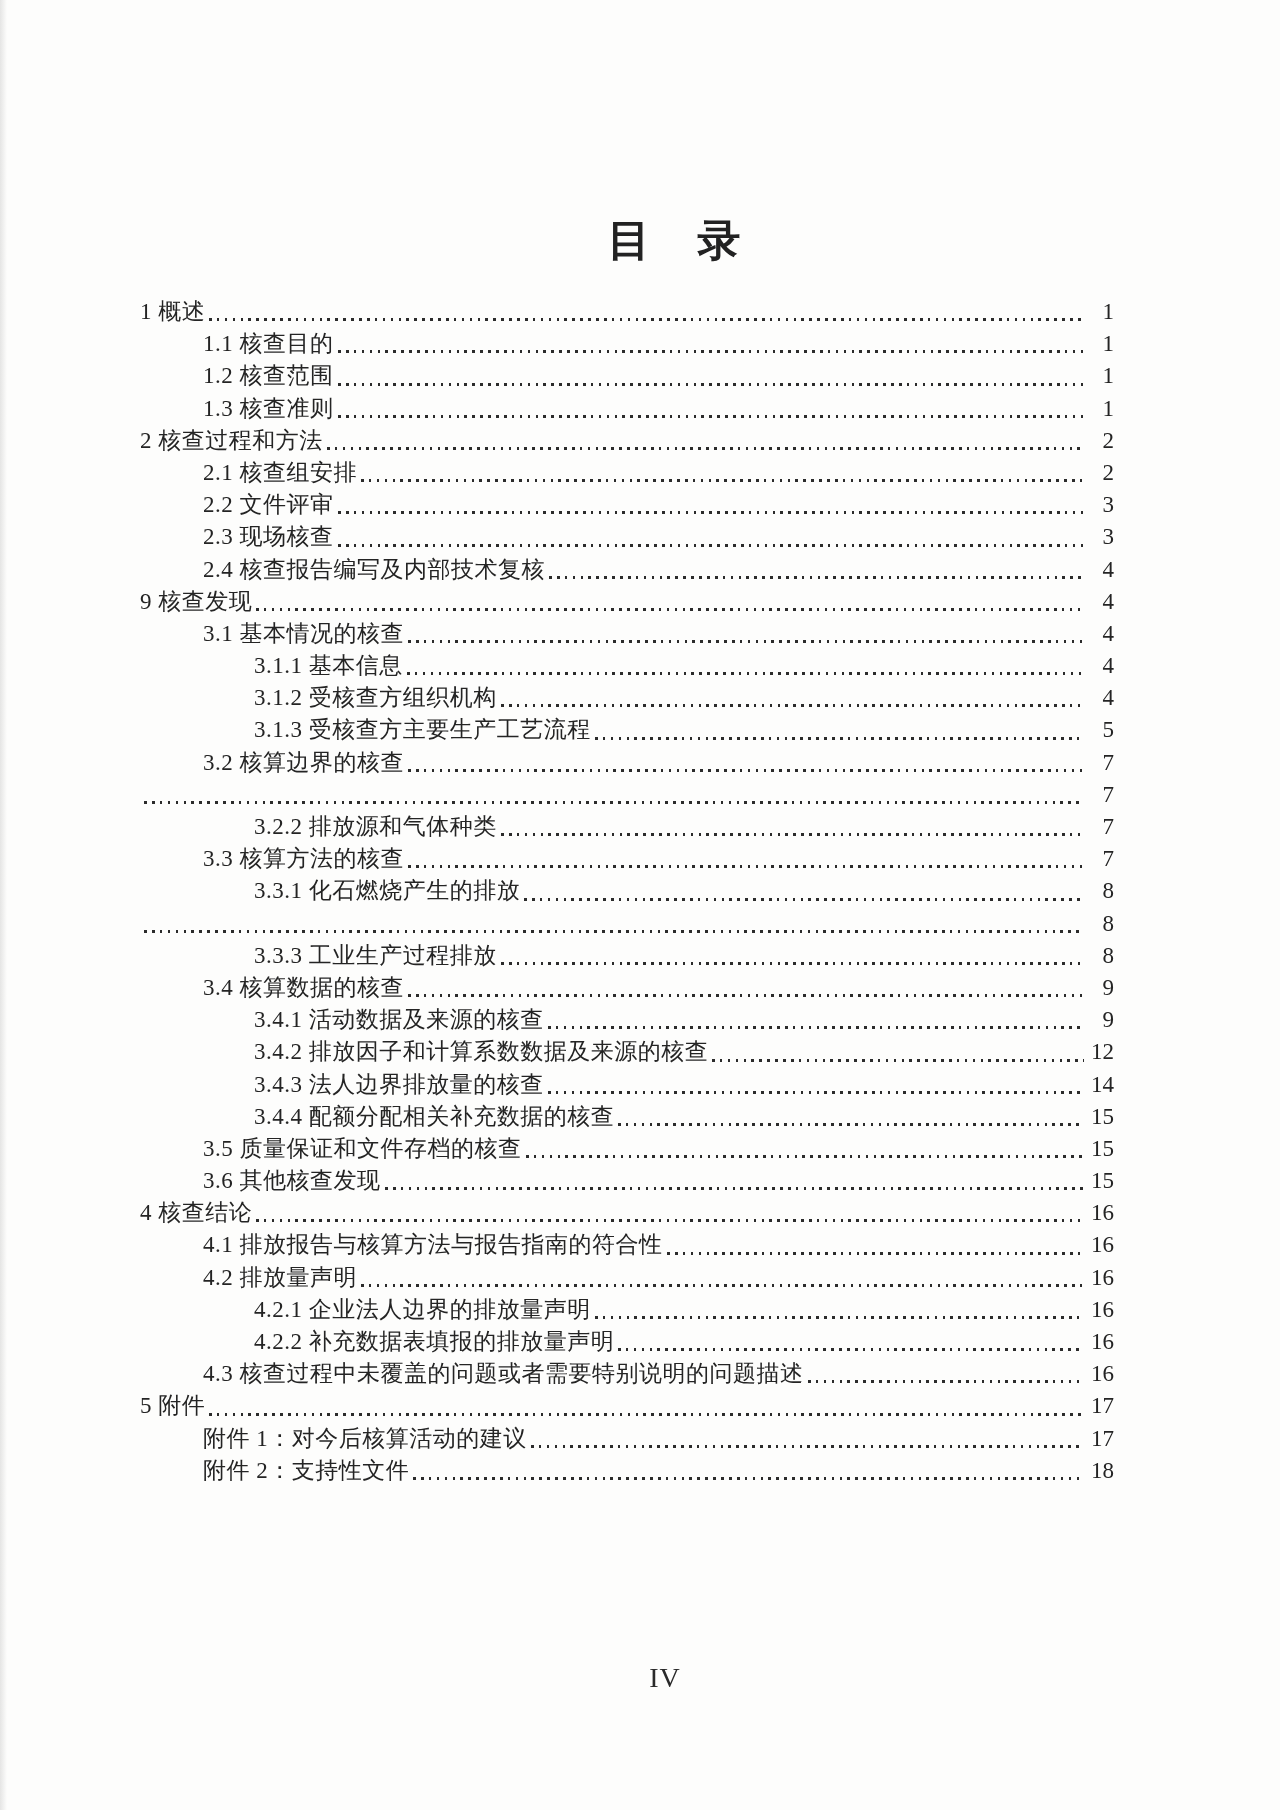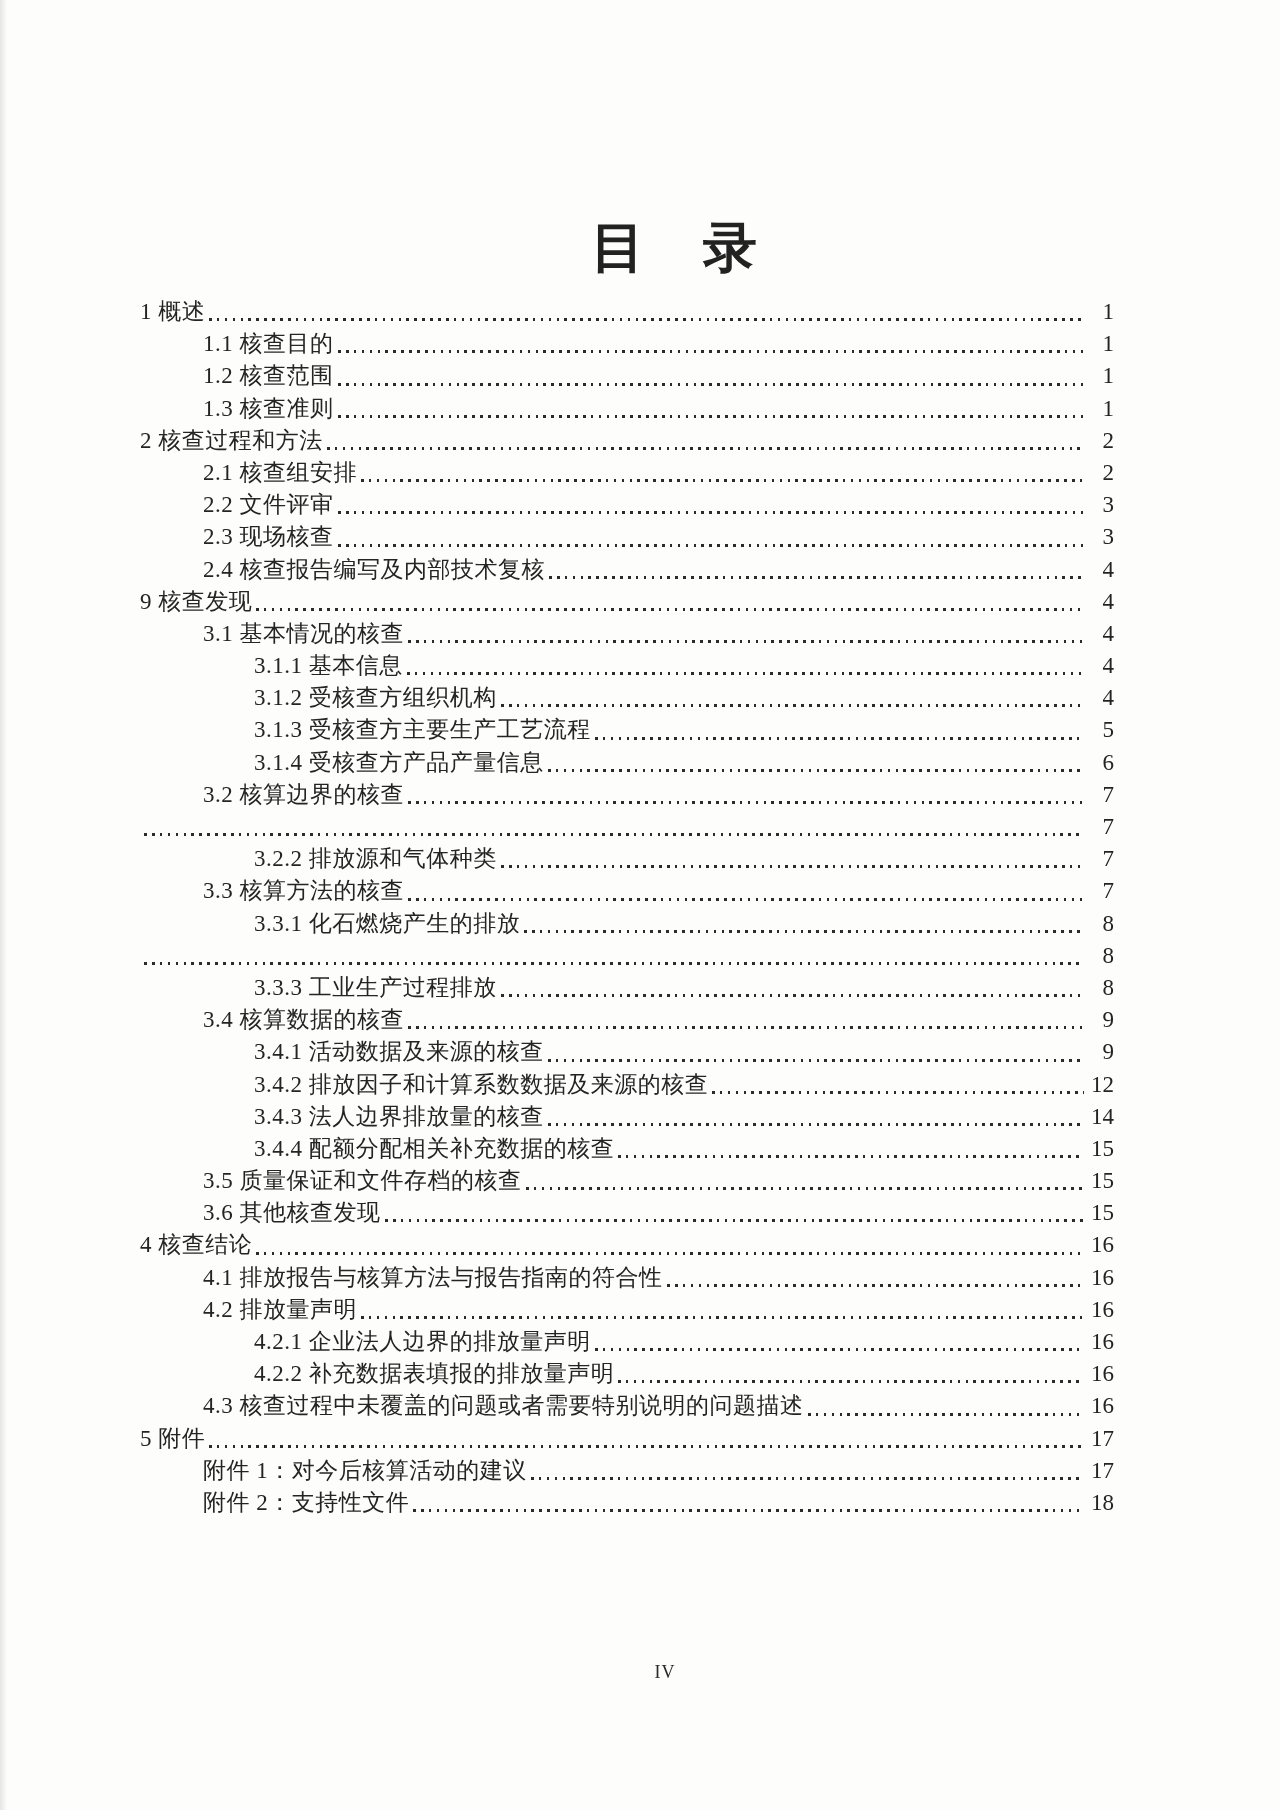--- a/index.html
+++ b/index.html
@@ -22,21 +22,21 @@
     width: 7px; height: 1810px;
     background: linear-gradient(to right, rgba(120,120,120,0.18), rgba(120,120,120,0.0));
   }
   .doc-title {
     position: absolute;
     left: 152px;
     top: 212px;
     width: 974px;
     text-align: center;
     transform: translateX(36px);
-    font-size: 54px;
+    font-size: 43px;
     font-weight: bold;
     letter-spacing: 2px;
     color: #222;
     white-space: pre;
   }
   .toc {
     position: absolute;
     left: 140px;
     top: 296px;
     width: 974px;
@@ -74,21 +74,21 @@
     text-align: right;
     font-size: 23px;
   }
   .page-footer {
     position: absolute;
     left: 152px;
     top: 1662px;
     width: 974px;
     text-align: center;
     transform: translateX(26px);
-    font-size: 18px;
+    font-size: 28px;
     letter-spacing: 1px;
     color: #2a2a2a;
   }
 </style>
 </head>
 <body>
 
 <div class="scan-edge-left"></div>
 
 <div class="doc-title">目　录</div>
@@ -158,25 +158,20 @@
       <span class="entry-label indent3">3.1.2 受核查方组织机构</span>
       <span class="leader"></span>
       <span class="page-num">4</span>
     </div>
     <div class="toc-row">
       <span class="entry-label indent3">3.1.3 受核查方主要生产工艺流程</span>
       <span class="leader"></span>
       <span class="page-num">5</span>
     </div>
     <div class="toc-row">
-      <span class="entry-label indent3">3.1.4 受核查方产品产量信息</span>
-      <span class="leader"></span>
-      <span class="page-num">6</span>
-    </div>
-    <div class="toc-row">
       <span class="entry-label indent2">3.2 核算边界的核查</span>
       <span class="leader"></span>
       <span class="page-num">7</span>
     </div>
     <div class="toc-row">
       <span class="leader"></span>
       <span class="page-num">7</span>
     </div>
     <div class="toc-row">
       <span class="entry-label indent3">3.2.2 排放源和气体种类</span>

